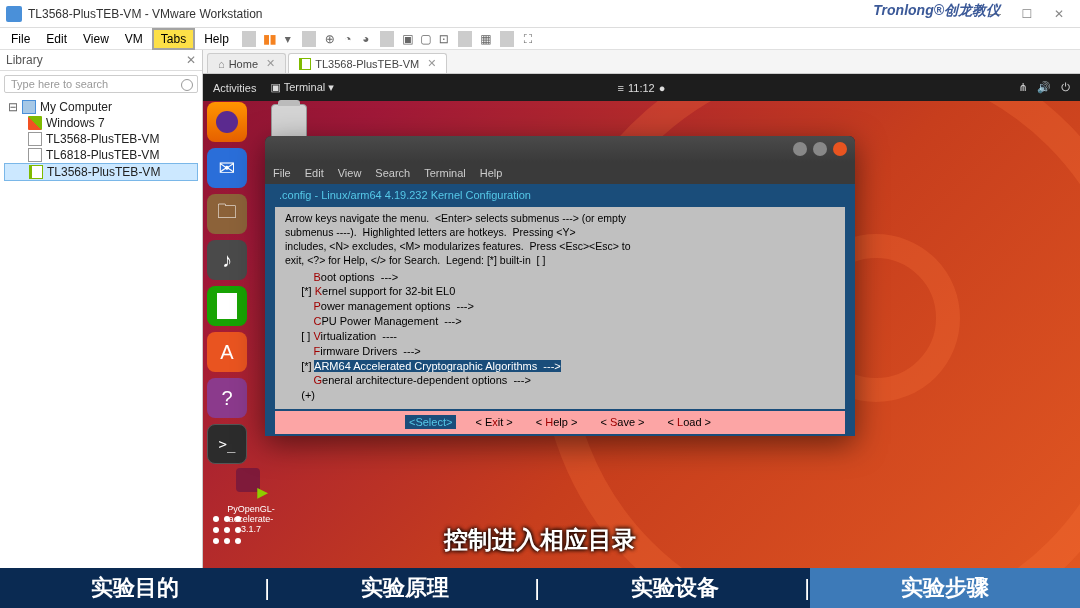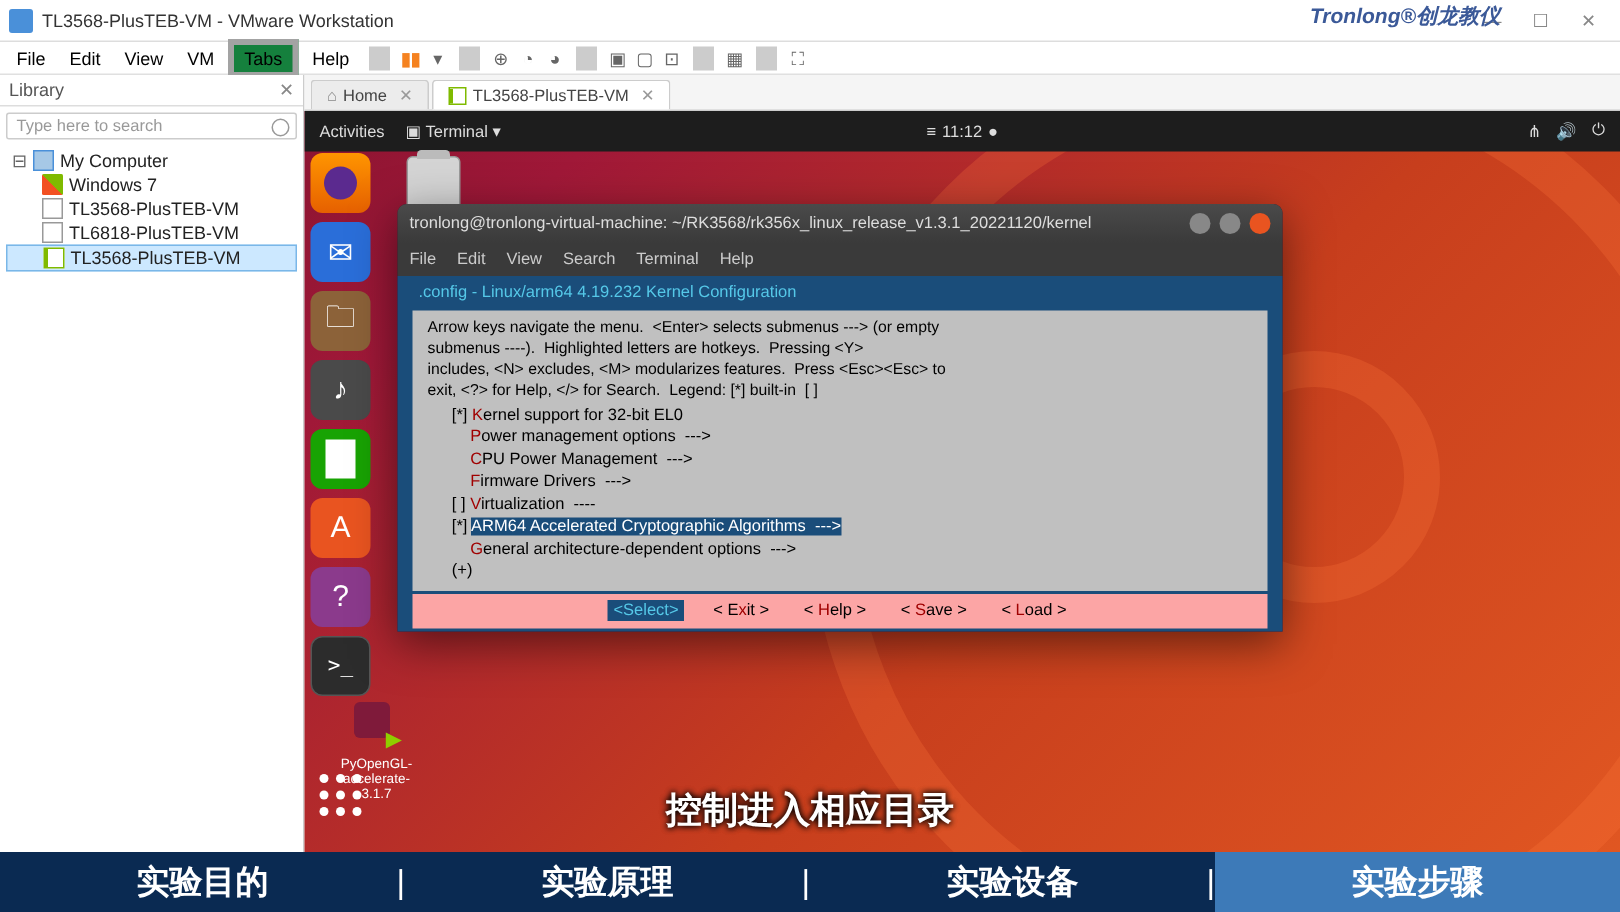--- a/index.html
+++ b/index.html
@@ -4,21 +4,21 @@
 <style>
 *{margin:0;padding:0;box-sizing:border-box;font-family:"Segoe UI",Tahoma,sans-serif}
 body{width:1080px;height:608px;overflow:hidden;background:#f0f0f0;position:relative}
 .titlebar{height:28px;background:#fff;display:flex;align-items:center;padding:0 6px;font-size:12px;color:#333;border-bottom:1px solid #ddd}
 .titlebar .app-icon{width:16px;height:16px;background:#4a90d9;border-radius:2px;margin-right:6px}
 .titlebar .win-controls{margin-left:auto;display:flex;gap:2px}
 .titlebar .win-controls span{width:30px;text-align:center;color:#888;cursor:pointer}
 .watermark{position:absolute;top:2px;right:80px;font-size:14px;color:#3b5998;font-weight:bold;font-style:italic}
 .menubar{height:22px;background:#fff;display:flex;align-items:center;padding:0 4px;font-size:12px;gap:2px;border-bottom:1px solid #e0e0e0}
 .menubar span{padding:2px 7px;cursor:pointer}
-.menubar span.active{background:#15803d;border:4px solid #a3a3a3}
+.menubar span.active{background:#fde047;border:2px solid #a3a3a3}
 .menubar .sep{width:1px;height:16px;background:#ccc;margin:0 4px}
 .menubar .tool-icon{width:16px;height:16px;display:inline-flex;align-items:center;justify-content:center;color:#666;padding:2px}
 .menubar .pause{color:#f58220;font-weight:bold}
 .body-row{display:flex;height:calc(100% - 50px)}
 .sidebar{width:203px;background:#fff;border-right:1px solid #ccc;font-size:12px}
 .sidebar-header{display:flex;align-items:center;padding:3px 6px;border-bottom:1px solid #ddd;color:#555}
 .sidebar-header .close{margin-left:auto;color:#888}
 .search-box{margin:4px;border:1px solid #ccc;border-radius:2px;padding:2px 18px 2px 6px;color:#999;font-size:11px;position:relative}
 .search-box::after{content:"";position:absolute;right:4px;top:3px;width:10px;height:10px;border:1px solid #999;border-radius:50%}
 .tree{padding:2px 4px;font-size:12px;color:#222}
@@ -216,21 +216,20 @@
         <div>Trash</div>
       </div>
 
       <div class="desktop-icon2">
         <div class="py"></div>
         <div>PyOpenGL-accelerate-3.1.7</div>
       </div>
 
       <div class="term-window">
         <div class="term-titlebar">
-          <span>tronlong@tronlong-virtual-machine: ~/RK3568/rk356x_linux_release_v1.3.1_20221120/kernel</span>
           <div class="win-btns">
             <span class="wb wb-min"></span>
             <span class="wb wb-max"></span>
             <span class="wb wb-close"></span>
           </div>
         </div>
         <div class="term-menubar">
           <span>File</span>
           <span>Edit</span>
           <span>View</span>
@@ -240,25 +239,26 @@
         </div>
         <div class="term-body">
           <div class="mconfig">
             <div class="mconfig-header">.config - Linux/arm64 4.19.232 Kernel Configuration</div>
             <div class="mconfig-box">
               <div class="mconfig-help">Arrow keys navigate the menu.  &lt;Enter&gt; selects submenus ---&gt; (or empty
 submenus ----).  Highlighted letters are hotkeys.  Pressing &lt;Y&gt;
 includes, &lt;N&gt; excludes, &lt;M&gt; modularizes features.  Press &lt;Esc&gt;&lt;Esc&gt; to
 exit, &lt;?&gt; for Help, &lt;/&gt; for Search.  Legend: [*] built-in  [ ]</div>
               <div class="mconfig-menu" id="menu-list">
+                  <div class="row">        <span class="hot">B</span>oot options  ---&gt;</div>
                   <div class="row">    [*] <span class="hot">K</span>ernel support for 32-bit EL0</div>
                   <div class="row">        <span class="hot">P</span>ower management options  ---&gt;</div>
                   <div class="row">        <span class="hot">C</span>PU Power Management  ---&gt;</div>
+                  <div class="row">    [ ] <span class="hot">V</span>irtualization  ----</div>
                   <div class="row">        <span class="hot">F</span>irmware Drivers  ---&gt;</div>
-                  <div class="row">    [ ] <span class="hot">V</span>irtualization  ----</div>
                   <div class="row">    [*] <span class="sel">ARM64 Accelerated Cryptographic Algorithms  ---&gt;</span></div>
                   <div class="row">        <span class="hot">G</span>eneral architecture-dependent options  ---&gt;</div>
                   <div class="row">    (+)</div>
                 </div>
             </div>
             <div class="mconfig-bottom">
               <span class="btn cur">&lt;Select&gt;</span>
               <span class="btn">&lt; E<span class="hot">x</span>it &gt;</span>
               <span class="btn">&lt; <span class="hot">H</span>elp &gt;</span>
               <span class="btn">&lt; <span class="hot">S</span>ave &gt;</span>

